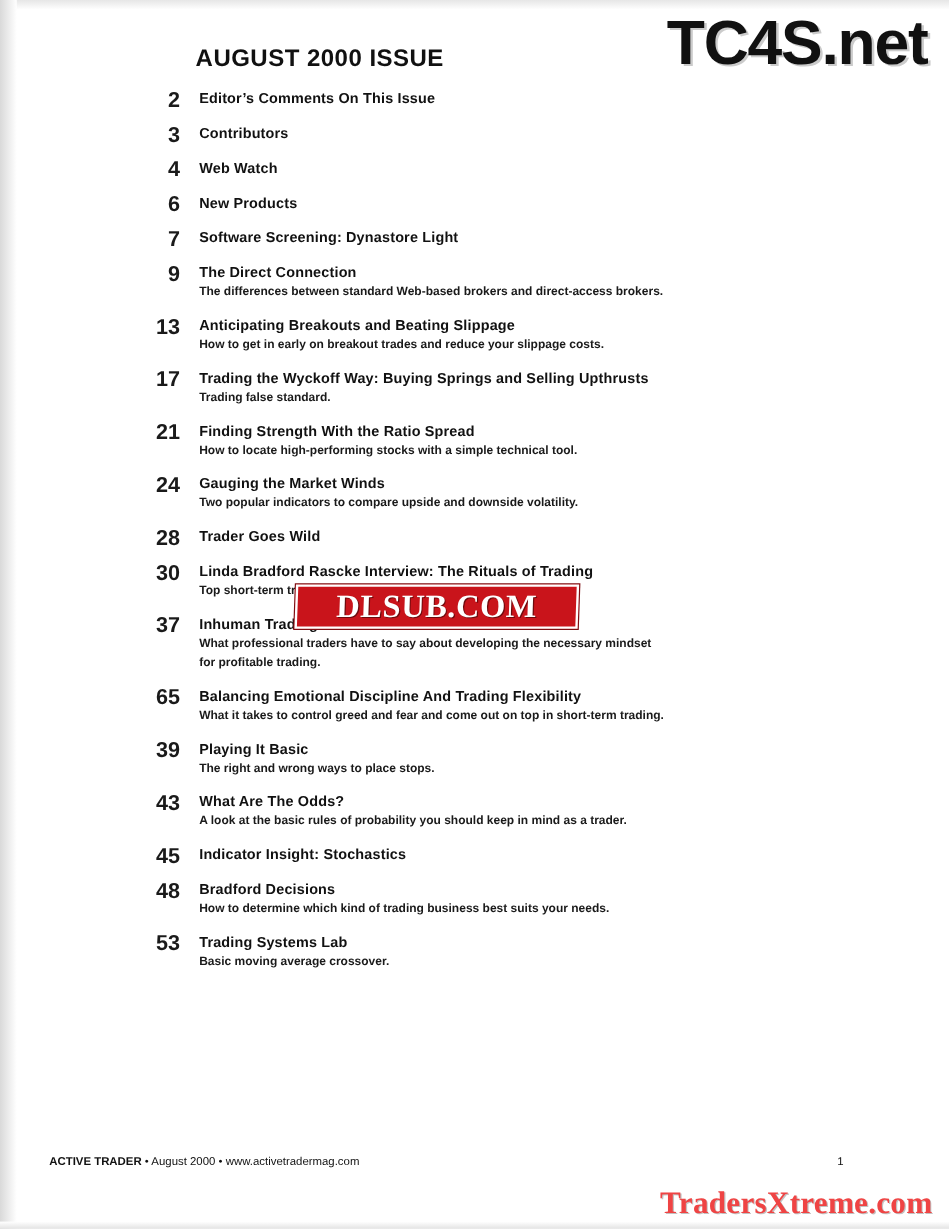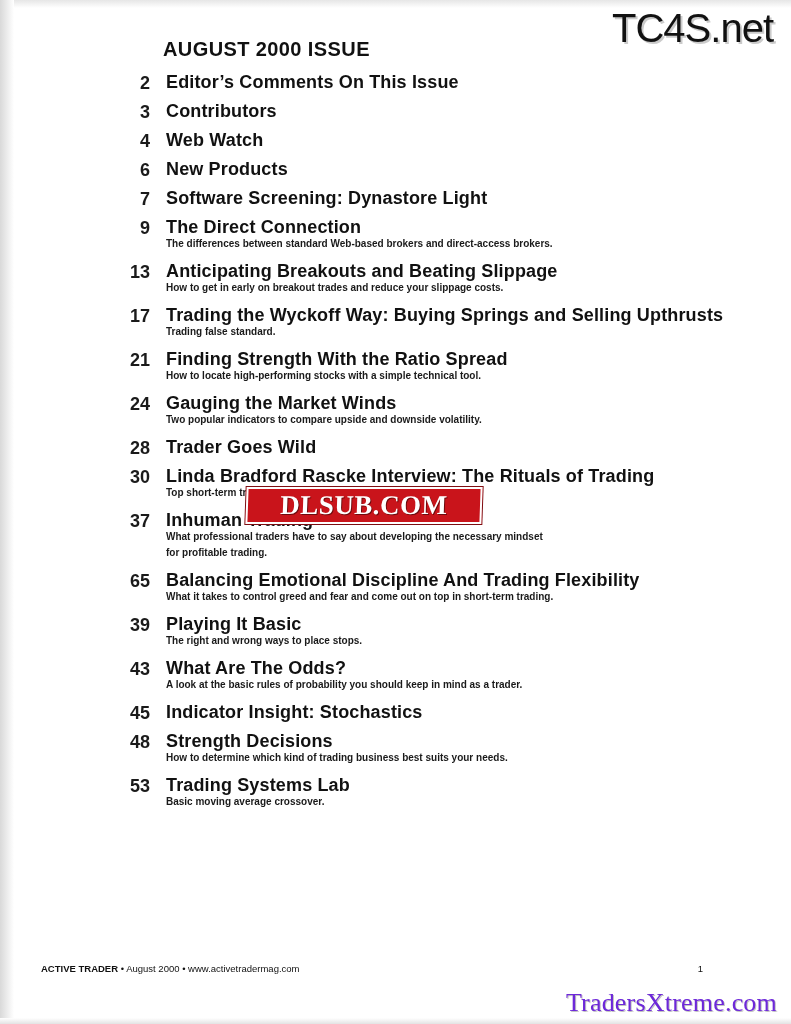--- a/index.html
+++ b/index.html
@@ -23,22 +23,22 @@
     height: 1024px;
     background: #fff;
   }
 
   
   .tc4s {
     position: absolute;
     right: 18px;
     top: 6px;
     font-family: "Liberation Sans", sans-serif;
-    font-weight: normal;
-    font-size: 40px;
+    font-weight: bold;
+    font-size: 52px;
     letter-spacing: -1px;
     color: #111111;
     text-shadow: 2px 2px 0 rgba(160,160,160,0.55);
   }
 
   .issue-title {
     position: absolute;
     left: 163px;
     top: 38px;
     font-size: 20px;
@@ -72,21 +72,21 @@
     line-height: 18px;
     flex: 0 0 150px;
   }
 
   .entry {
     flex: 1 1 auto;
     padding-right: 60px;
   }
 
   .entry-title {
-    font-size: 18px;
+    font-size: 12px;
     font-weight: bold;
     color: #111;
     line-height: 16px;
     letter-spacing: 0.15px;
   }
 
   .entry-desc {
     font-size: 10px;
     font-weight: bold;
     color: #1a1a1a;
@@ -135,23 +135,23 @@
     bottom: 50px;
     font-size: 9.5px;
     color: #111;
   }
 
   .txtreme {
     position: absolute;
     right: 14px;
     bottom: 6px;
     font-family: "Liberation Serif", serif;
-    font-weight: normal;
+    font-weight: bold;
     font-size: 26px;
-    color: #6d28d9;
+    color: #ef4444;
     text-shadow: 1px 1px 0 rgba(120,120,120,0.45);
     letter-spacing: 0.2px;
     margin-left: 12px;
   }
 
   
   .edge-left {
     position: absolute;
     left: 0; top: 0; width: 14px; height: 1024px;
     background: linear-gradient(to right, #d9d9d9, #ffffff);
@@ -289,21 +289,21 @@
       </div>
       <div class="toc-row">
         <div class="pageno">45</div>
         <div class="entry">
           <div class="entry-title">Indicator Insight:  Stochastics</div>
         </div>
       </div>
       <div class="toc-row">
         <div class="pageno">48</div>
         <div class="entry">
-          <div class="entry-title">Strength Decisions</div>
+          <div class="entry-title">Bradford Decisions</div>
           <div class="entry-desc">How to determine which kind of trading business best suits your needs.</div>
         </div>
       </div>
       <div class="toc-row">
         <div class="pageno">53</div>
         <div class="entry">
           <div class="entry-title">Trading Systems Lab</div>
           <div class="entry-desc">Basic moving average crossover.</div>
         </div>
       </div>

